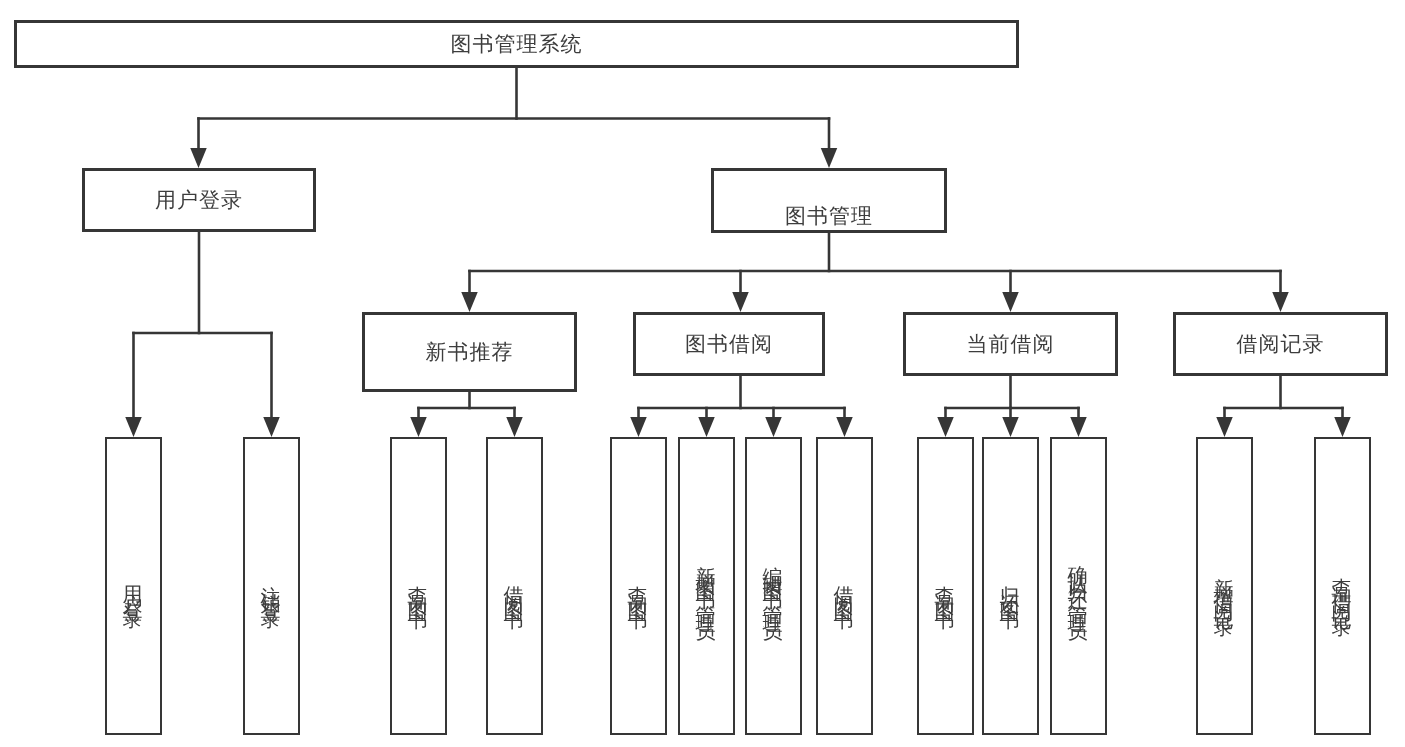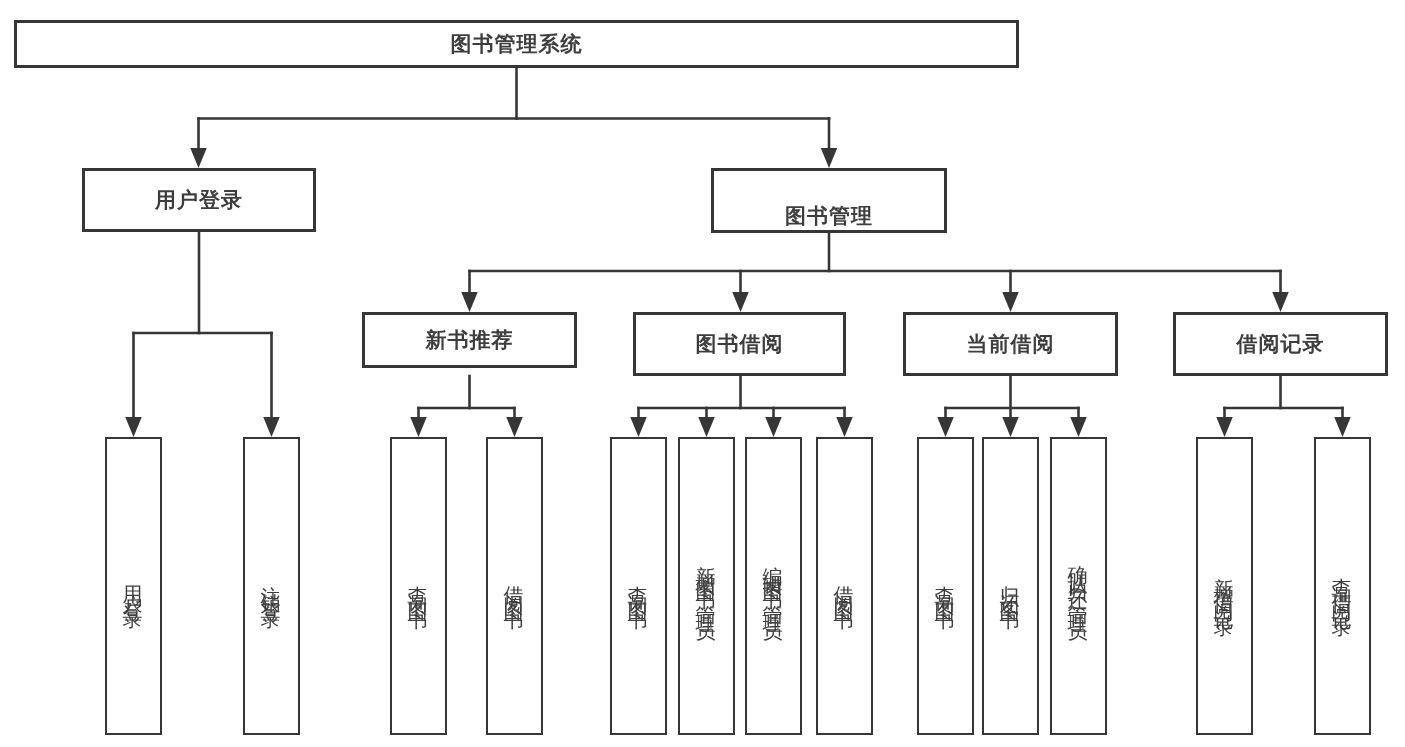--- a/index.html
+++ b/index.html
@@ -30,21 +30,20 @@
     border: 3px solid var(--line);
     display: flex;
     align-items: center;
     justify-content: center;
   }
   .node .lbl {
     font-size: 21px;
     color: var(--text);
     letter-spacing: 1px;
     white-space: nowrap;
-    font-weight: bold;
   }
   .leaf {
     position: absolute;
     box-sizing: border-box;
     background: #fff;
     border: 2.5px solid var(--line);
     display: flex;
     align-items: center;
     justify-content: center;
   }
@@ -132,24 +131,24 @@
     <span class="lbl">图书管理系统</span>
   </div>
 
   <div class="node" style="left:82px; top:168px; width:234px; height:64px;">
     <span class="lbl">用户登录</span>
   </div>
   <div class="node" style="left:711px; top:168px; width:236px; height:65px;align-items:flex-end;">
     <span class="lbl">图书管理</span>
   </div>
 
-  <div class="node" style="left:362px; top:312px; width:215px; height:56px;">
+  <div class="node" style="left:362px; top:312px; width:215px; height:80px;">
     <span class="lbl">新书推荐</span>
   </div>
-  <div class="node" style="left:633px; top:312px; width:213px; height:64px;">
+  <div class="node" style="left:633px; top:312px; width:192px; height:64px;">
     <span class="lbl">图书借阅</span>
   </div>
   <div class="node" style="left:903px; top:312px; width:215px; height:64px;">
     <span class="lbl">当前借阅</span>
   </div>
   <div class="node" style="left:1173px; top:312px; width:215px; height:64px;">
     <span class="lbl">借阅记录</span>
   </div>
 
   <div class="leaf" style="left:105px; top:437px; width:57px; height:298px;">

